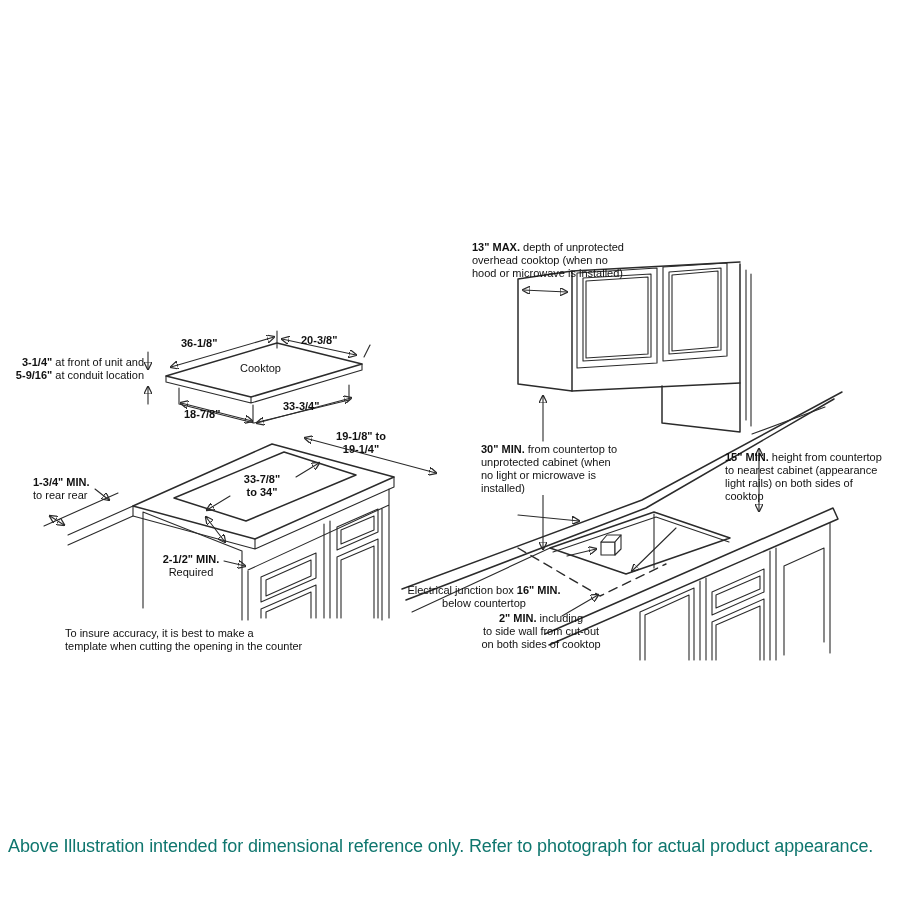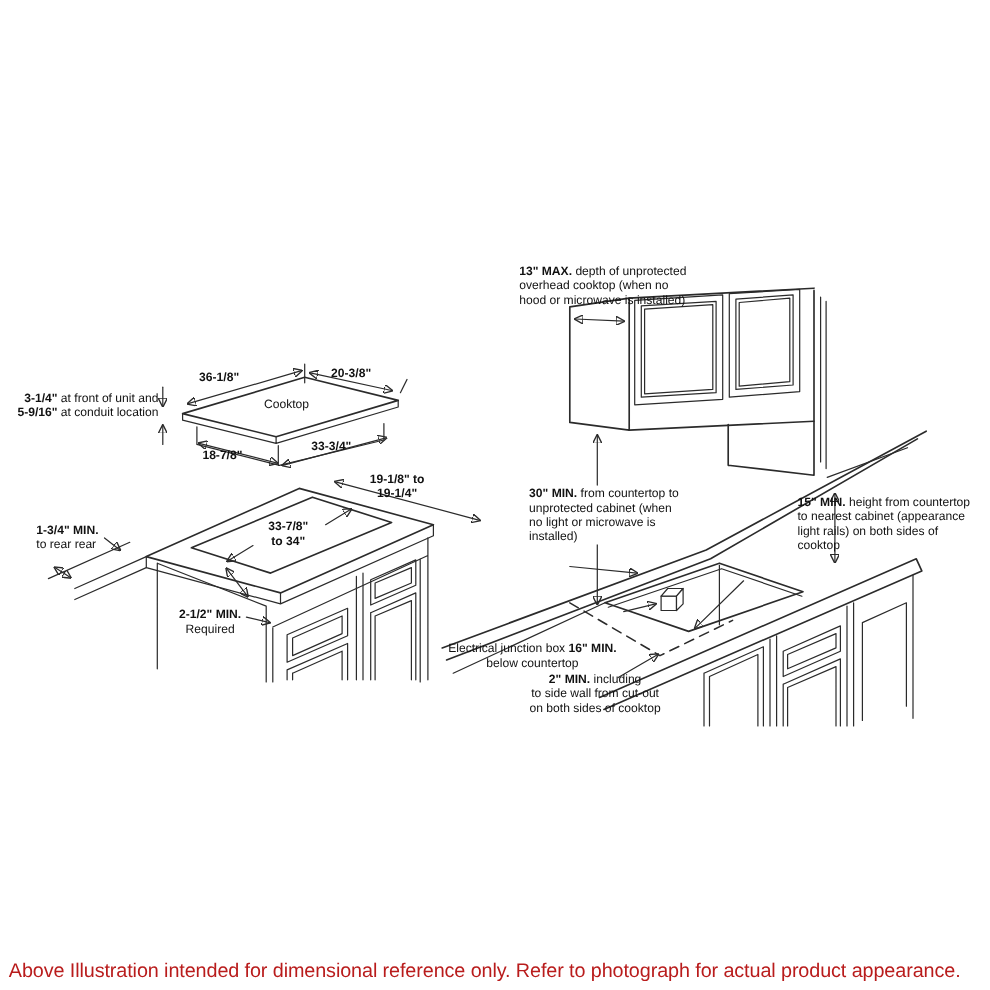--- a/index.html
+++ b/index.html
@@ -9,22 +9,22 @@
   #art path, #art line, #art polyline{fill:none;stroke:#2b2b2b;stroke-width:1.5;
        stroke-linecap:round;stroke-linejoin:round;}
   #art .t{stroke-width:1.1;}
   #art .d{stroke-dasharray:9 6;stroke-width:1.4;}
   #art .f{fill:#fff;}
   .lbl{position:absolute;font-size:11px;line-height:13px;color:#111;white-space:nowrap;}
   .lbl .b,.lbl.b{font-weight:bold;}
   .ctr{text-align:center;}
   .rgt{text-align:right;}
   .bg{background:#fff;padding:0 2px;}
-  #caption{position:absolute;left:8px;top:872px;width:890px;font-size:18px;
-           color:#b91c1c;letter-spacing:-0.1px;white-space:nowrap;}
+  #caption{position:absolute;left:8px;top:836px;width:890px;font-size:18px;
+           color:#0f766e;letter-spacing:-0.1px;white-space:nowrap;}
 </style>
 </head>
 <body>
 
 <div id="stage">
 
   <svg id="art" width="900" height="900" viewBox="0 0 900 900">
     <defs>
       <marker id="ah" viewBox="0 0 10 10" refX="8.5" refY="5" markerWidth="7.5" markerHeight="7.5" orient="auto-start-reverse">
         <path d="M0 0 L10 5 L0 10 z" fill="#2b2b2b" stroke="none"></path>
@@ -137,20 +137,24 @@
     <div>to 34"</div>
   </div>
   <div class="lbl" style="left:33px;top:476px">
     <div class="b">1-3/4" MIN.</div>
     <div>to rear rear</div>
   </div>
   <div class="lbl ctr" style="left:156px;top:553px;width:70px">
     <div class="b">2-1/2" MIN.</div>
     <div>Required</div>
   </div>
+  <div class="lbl" style="left:65px;top:627px">
+    <div>To insure accuracy, it is best to make a</div>
+    <div>template when cutting the opening in the counter</div>
+  </div>
 
   <div class="lbl" style="left:472px;top:241px">
     <div><span class="b">13" MAX.</span><span> depth of unprotected</span></div>
     <div>overhead cooktop (when no</div>
     <div>hood or microwave is installed)</div>
   </div>
   <div class="lbl bg" style="left:479px;top:443px">
     <div><span class="b">30" MIN.</span><span> from countertop to</span></div>
     <div>unprotected cabinet (when</div>
     <div>no light or microwave is</div>

